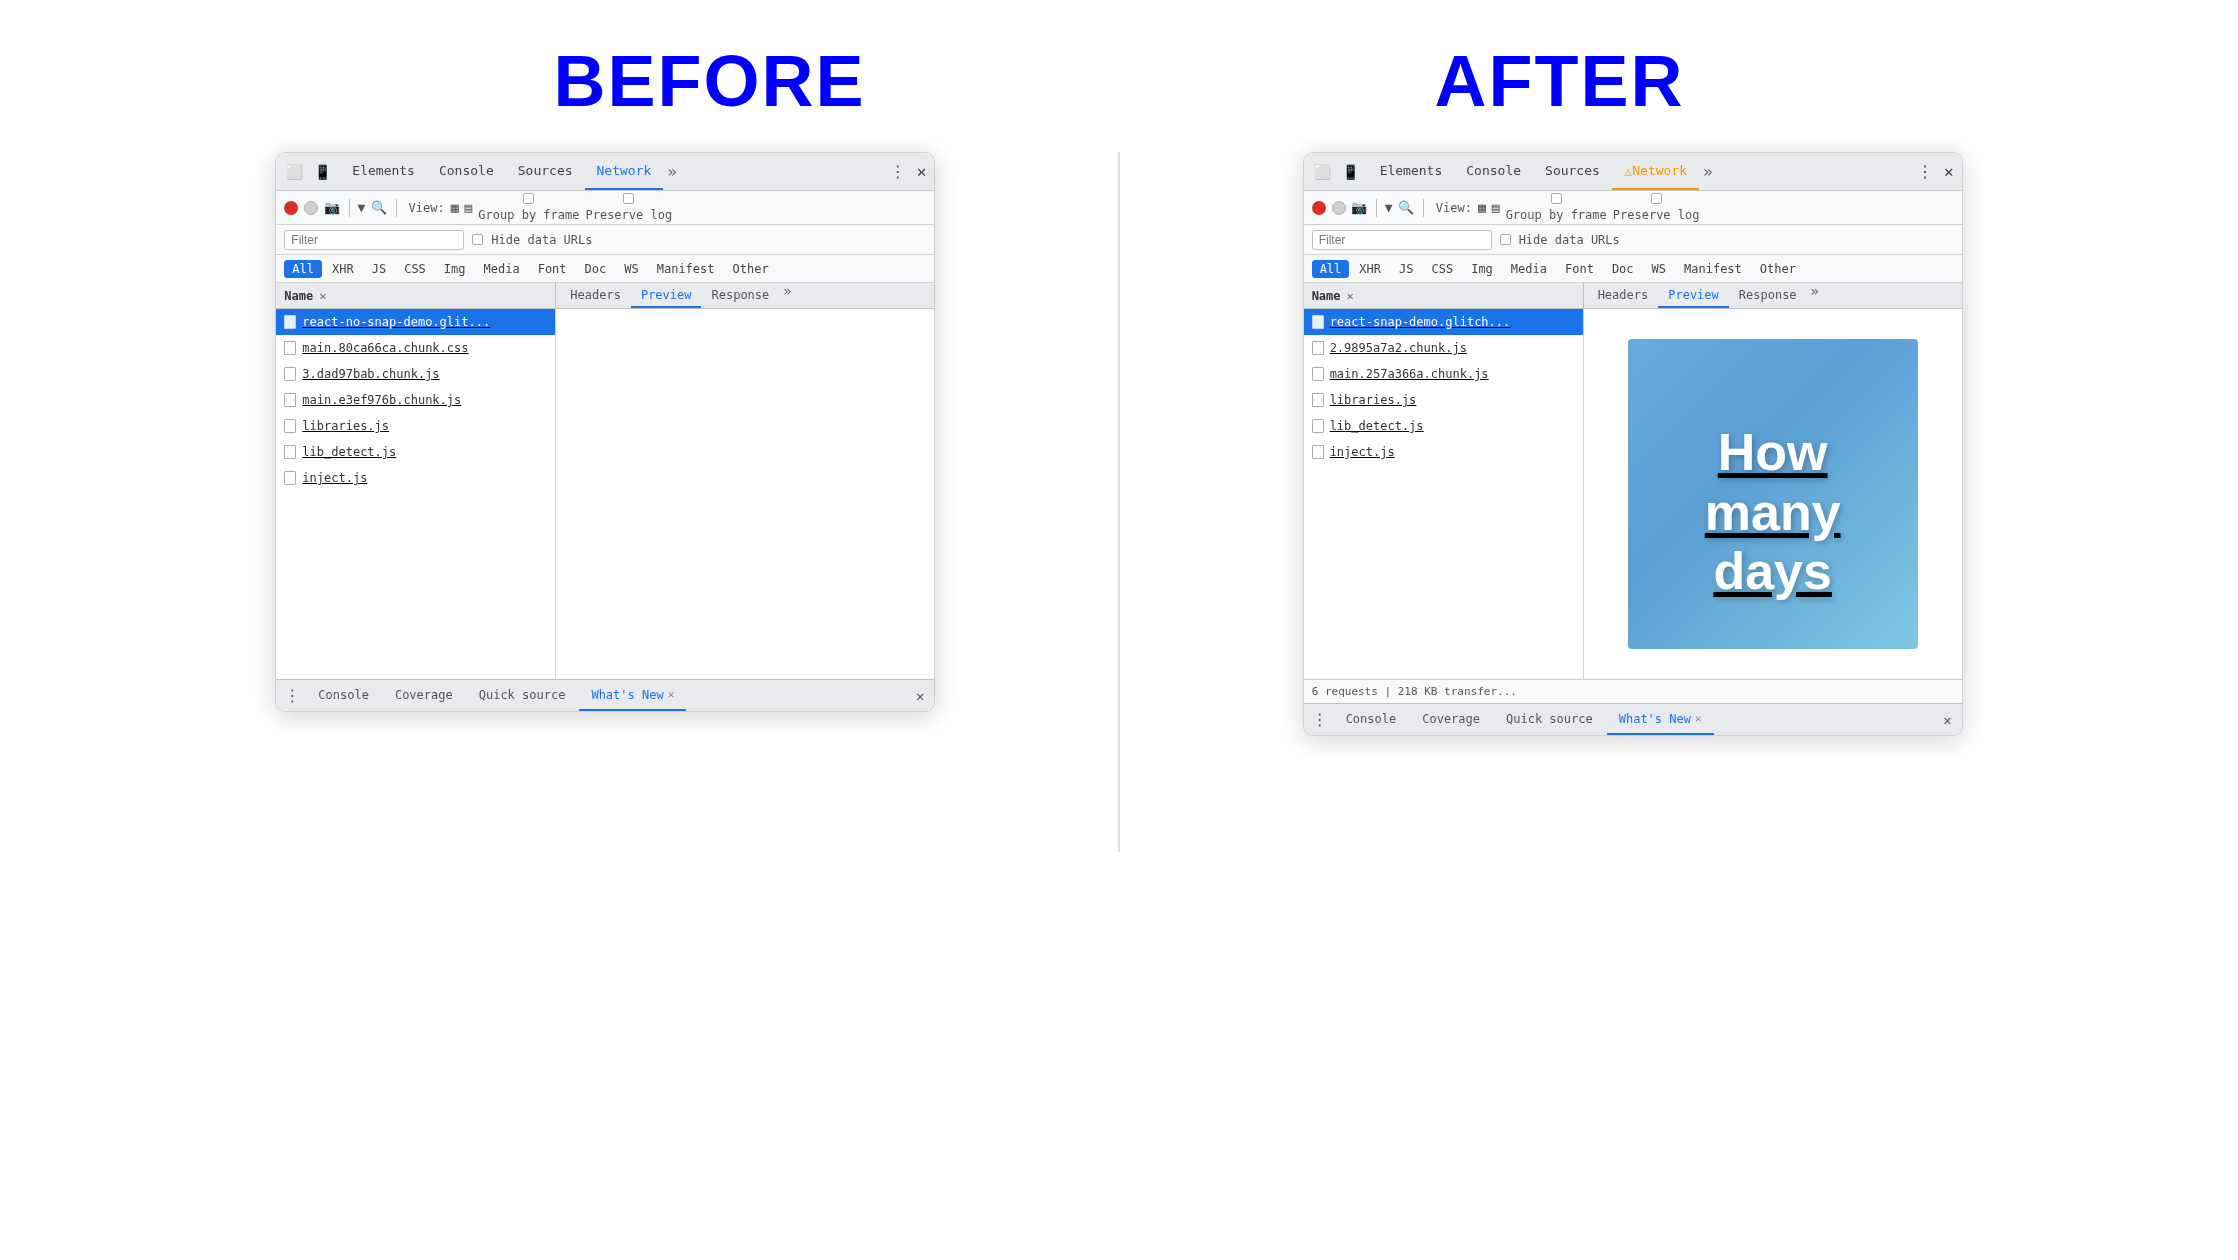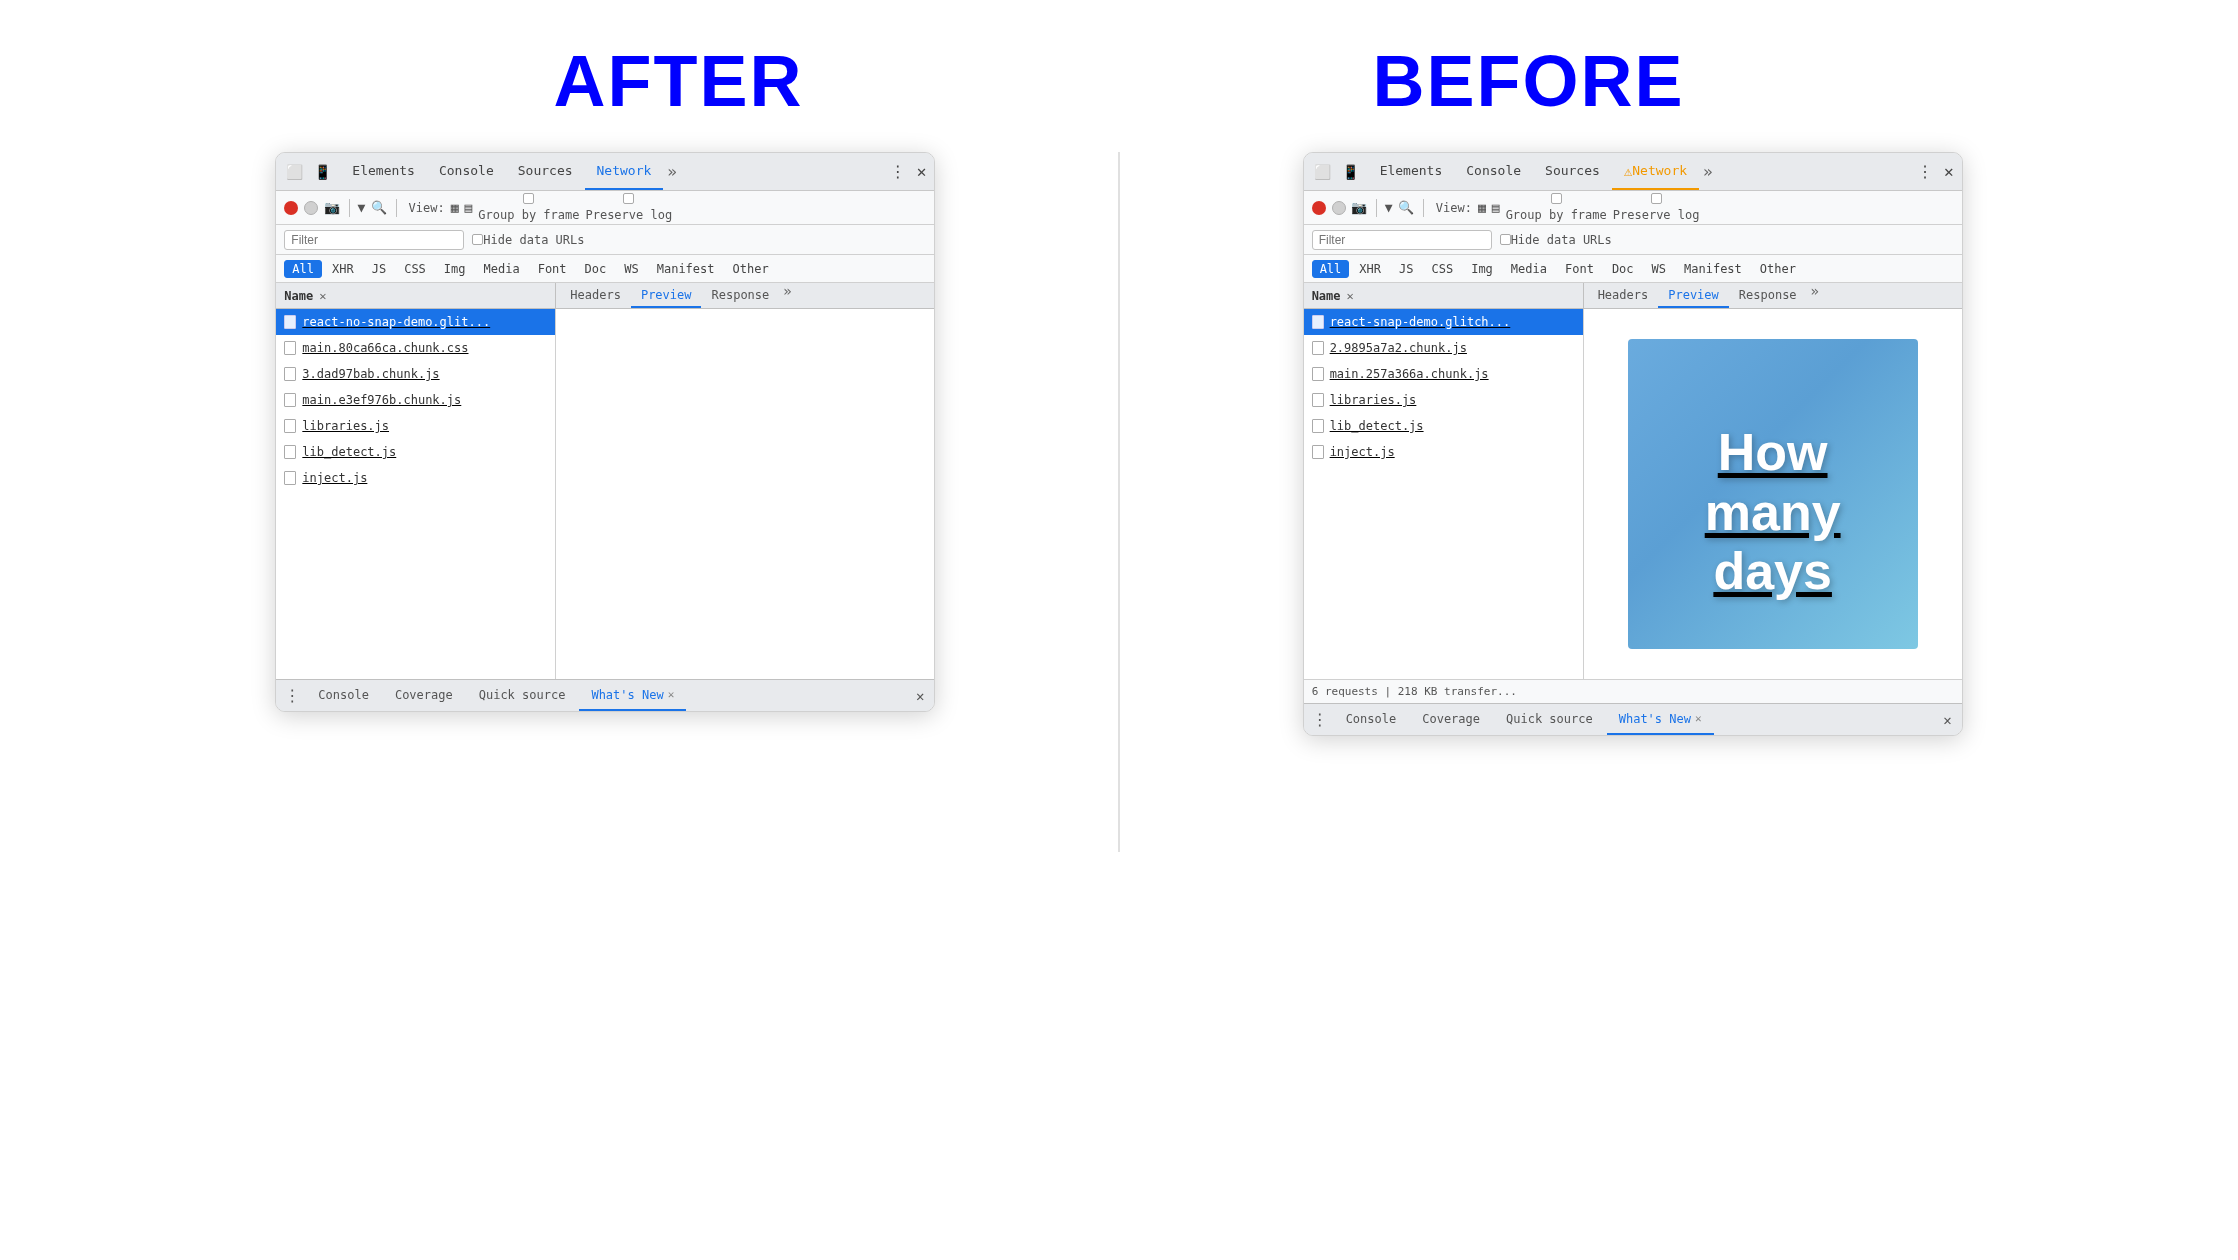--- a/index.html
+++ b/index.html
@@ -210,21 +210,21 @@
       border: 1px solid #c0c0c0;
       border-radius: 3px;
       padding: 0 6px;
       font-size: 12px;
       background: white;
     }
 
     .filter-checkbox-label {
       display: flex;
       align-items: center;
-      gap: 0;
+      gap: 8px;
       font-size: 12px;
       color: #555;
     }
 
     .filter-checkbox {
       width: 11px;
       height: 11px;
       border: 1px solid #aaa;
       background: white;
       border-radius: 2px;
@@ -462,22 +462,22 @@
       height: 700px;
       background: #e0e0e0;
       margin: 0 10px;
       align-self: center;
     }
   </style>
 </head>
 <body>
 
 <div class="labels-row">
+  <span class="label">BEFORE</span>
   <span class="label">AFTER</span>
-  <span class="label">BEFORE</span>
 </div>
 
 <div class="panels-row">
 
   <div class="devtools-panel">
 
     <div class="devtools-top-bar">
       <div class="icon-btn">⬜</div>
       <div class="icon-btn">📱</div>
       <div class="tab-list">

